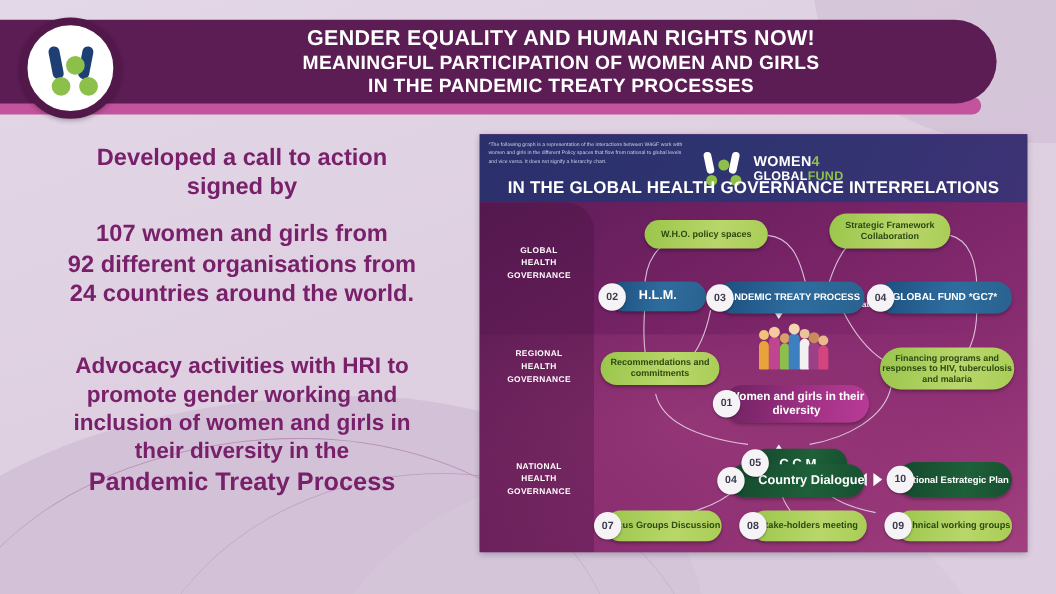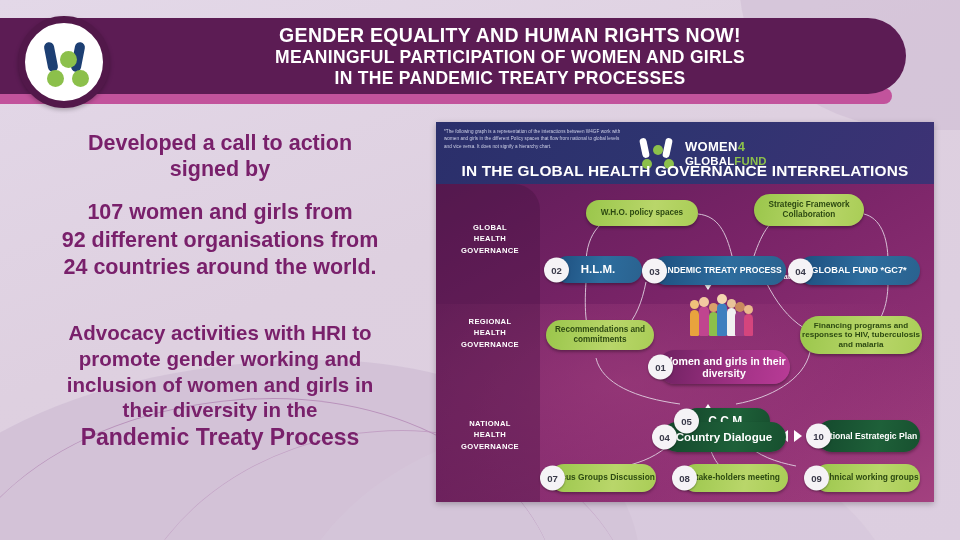--- a/index.html
+++ b/index.html
@@ -553,21 +553,21 @@
       <div class="node-label" style="font-size:8.1px;">Financing programs and responses to HIV, tuberculosis and malaria</div>
     </div>
 
     <div class="node n-darkgreen" style="left:248px; top:250px; width:86px; height:26px;margin-top:36px;">
       <div class="badge">05</div>
       <div class="node-label" style="font-size:12px;">C.C.M.</div>
     </div>
 
     <div class="node n-darkgreen" style="left:226px; top:300px; width:124px; height:30px;">
       <div class="badge">04</div>
-      <div class="node-label" style="font-size:11.6px;">Country Dialogue</div>
+      <div class="node-label" style="font-size:11.6px;text-align:right;">Country Dialogue</div>
     </div>
 
     <div class="node n-darkgreen" style="left:380px; top:298px; width:104px; height:32px;">
       <div class="badge">10</div>
       <div class="node-label" style="font-size:8.6px;">National Estrategic Plan</div>
     </div>
 
     <div class="node n-green" style="left:114px; top:342px; width:106px; height:28px;">
       <div class="badge">07</div>
       <div class="node-label" style="font-size:8.4px;">Focus Groups Discussion</div>

